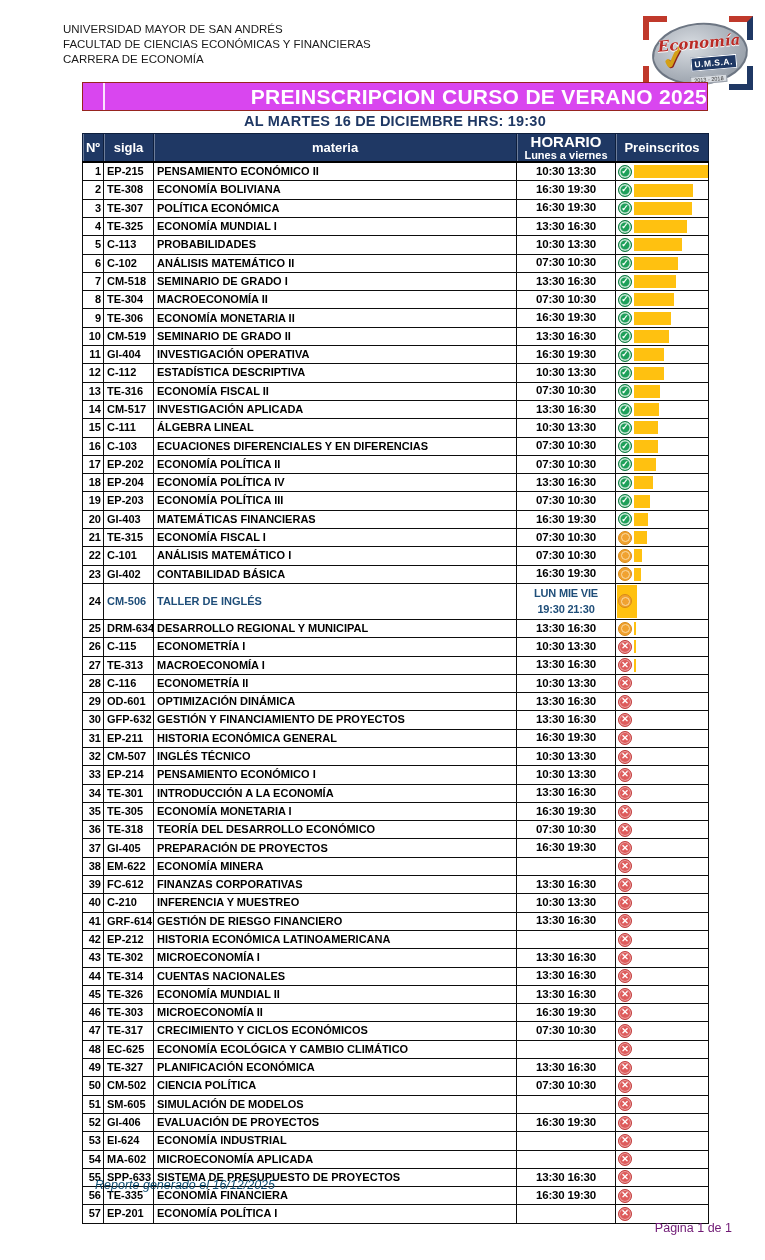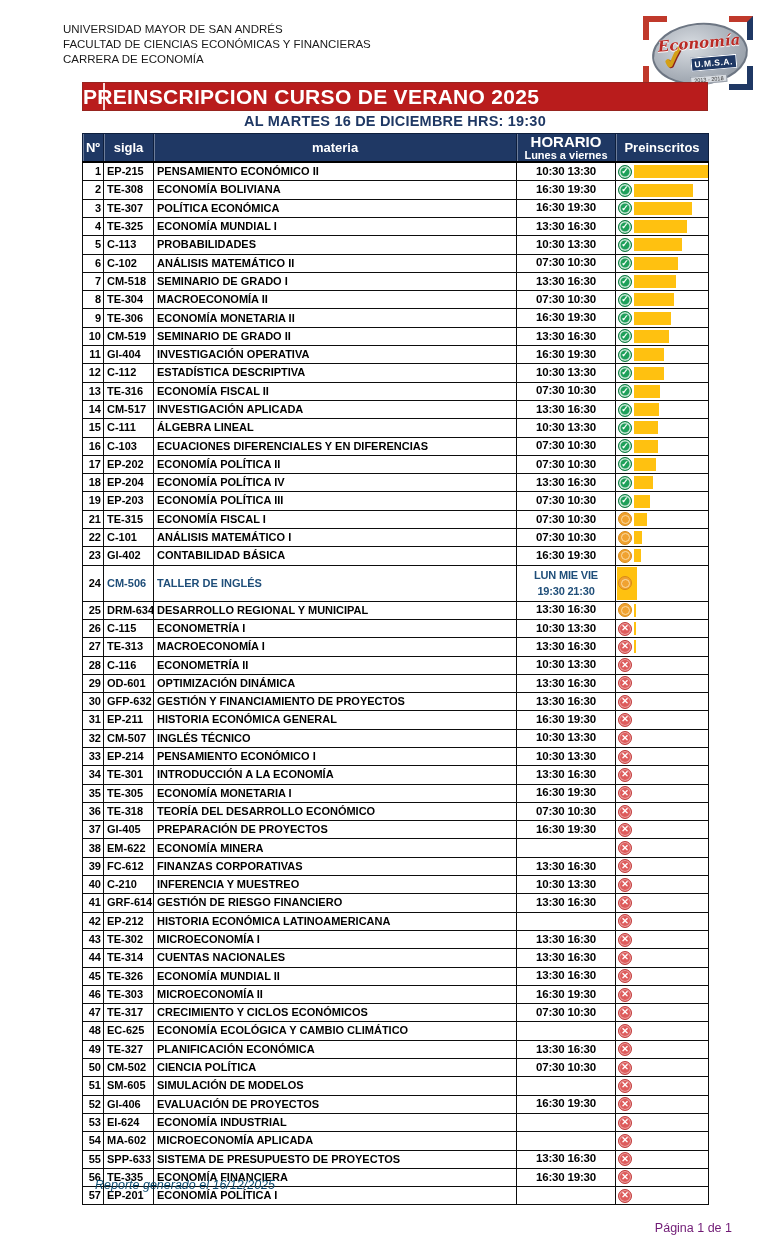--- a/index.html
+++ b/index.html
@@ -25,23 +25,23 @@
         font-family:"DejaVu Serif", serif;font-style:italic;font-weight:700;
         font-size:15px;color:#b92a25;text-shadow:0 0 1px #fff, 0 1px 0 #fff;}
   .logo-check{position:absolute;left:6px;top:10px;font-size:34px;font-weight:700;color:#d4a017;
         text-shadow:1px 1px 0 #8a1f1b;transform:rotate(-5deg);}
   .logo-umsa{position:absolute;right:10px;bottom:12px;background:#1F3864;color:#fff;
         font-size:8.5px;font-weight:700;padding:1px 3px;border:1px solid #fff;letter-spacing:.5px;}
   .logo-years{position:absolute;left:34px;bottom:-1px;font-size:5.5px;color:#333;
         background:#d9dde2;padding:0 3px;border:1px solid #9aa1ab;}
 
   
-  .banner{position:absolute;left:82px;top:82px;width:626px;height:29px;background:#b91c1c;
+  .banner{position:absolute;left:82px;top:82px;width:626px;height:29px;background:#d946ef;
         border:1px solid #97241f;box-sizing:border-box;color:#fff;font-weight:700;font-size:21px;
-        text-align:left;line-height:27px;letter-spacing:.3px;
+        text-align:right;line-height:27px;letter-spacing:.3px;
         font-stretch:condensed;}
   .banner .notch{position:absolute;left:20px;top:0;bottom:0;width:2px;background:rgba(255,255,255,.85);}
 
   .subtitle{position:absolute;left:82px;top:113px;width:626px;text-align:center;
         color:#1F3864;font-weight:700;font-size:14.5px;letter-spacing:.2px;}
 
   
   table.courses{position:absolute;left:82px;top:133px;width:626px;border-collapse:collapse;
         table-layout:fixed;}
   table.courses col.c-n{width:21px;} table.courses col.c-sigla{width:50px;}
@@ -357,20 +357,32 @@
           <td class="materia">ECONOMÍA POLÍTICA III</td>
           <td class="horario">07:30 10:30</td>
           <td class="preins">
             <div class="preins-inner">
               <span class="st-icon ok">✓</span>
               <span class="bar" style="width: 16px;"></span>
             </div>
           </td>
         </tr>
         <tr>
+          <td class="n">20</td>
+          <td class="sigla">GI-403</td>
+          <td class="materia">MATEMÁTICAS FINANCIERAS</td>
+          <td class="horario">16:30 19:30</td>
+          <td class="preins">
+            <div class="preins-inner">
+              <span class="st-icon ok">✓</span>
+              <span class="bar" style="width: 14px;"></span>
+            </div>
+          </td>
+        </tr>
+        <tr>
           <td class="n">21</td>
           <td class="sigla">TE-315</td>
           <td class="materia">ECONOMÍA FISCAL I</td>
           <td class="horario">07:30 10:30</td>
           <td class="preins">
             <div class="preins-inner">
               <span class="st-icon pend"></span>
               <span class="bar" style="width: 13px;"></span>
             </div>
           </td>

